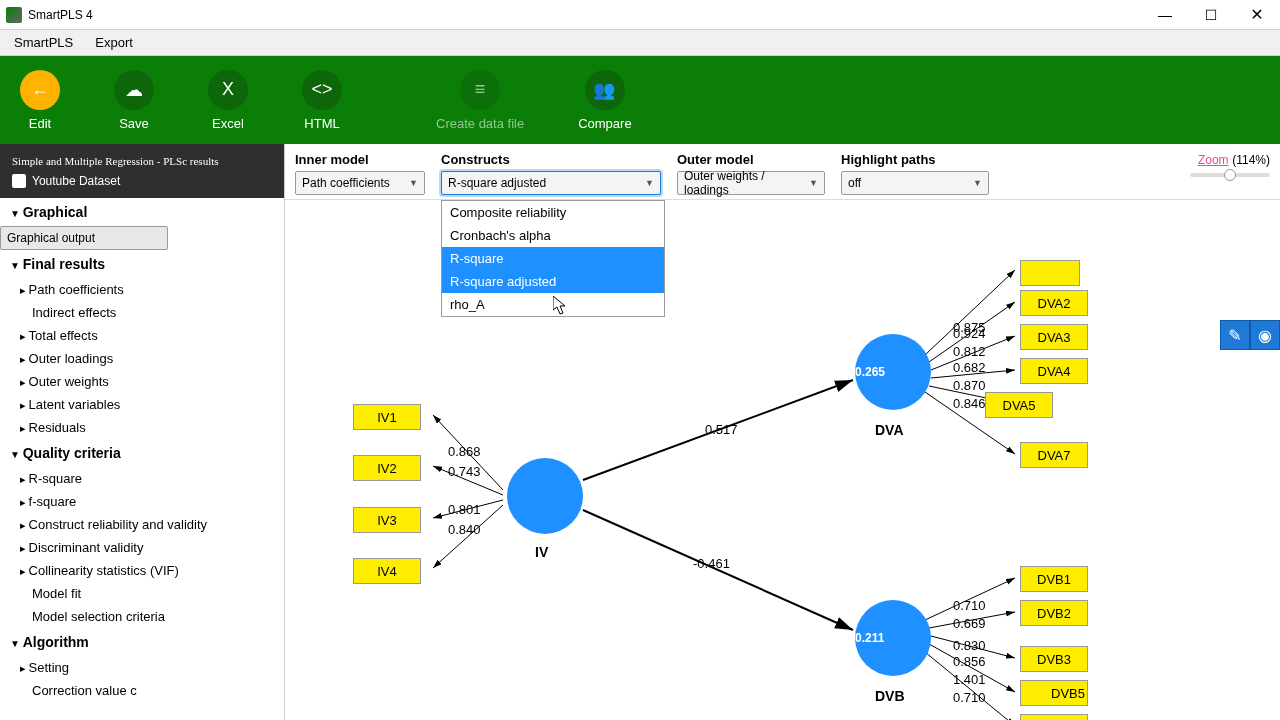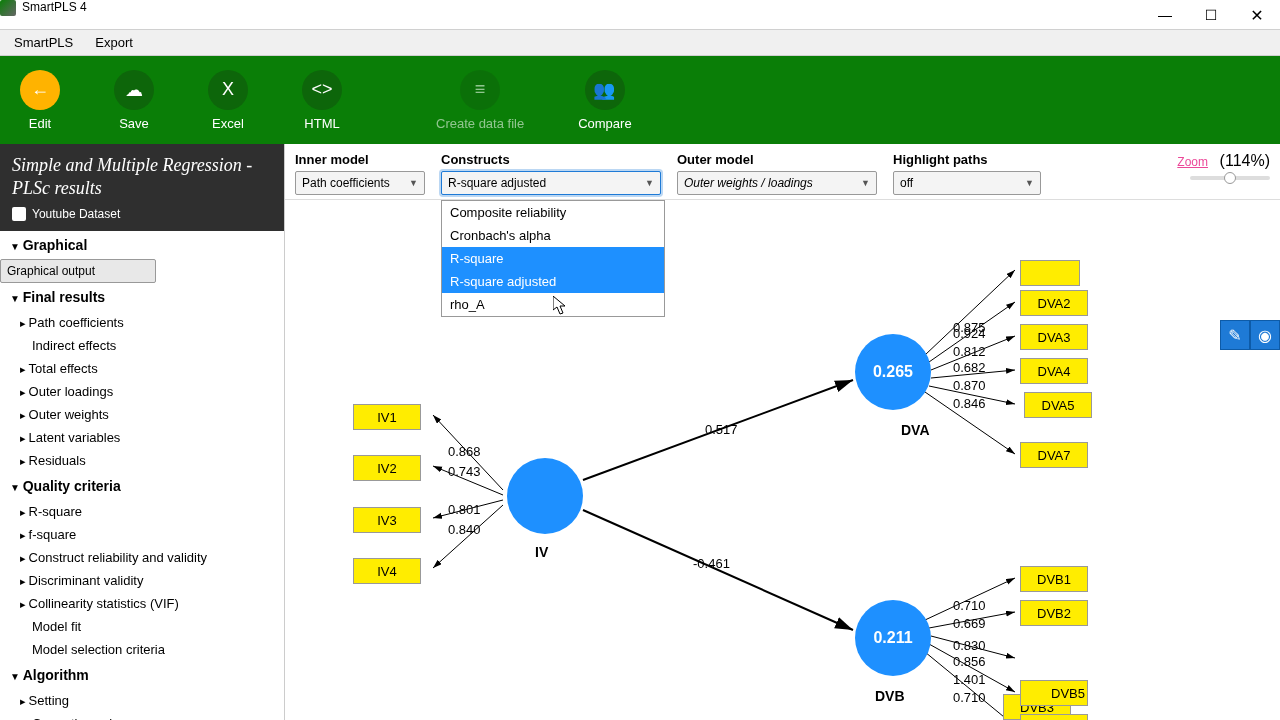--- a/index.html
+++ b/index.html
@@ -1,19 +1,19 @@
 <!DOCTYPE html>
 <html><head>
 <meta charset="utf-8">
 <style>
 * { margin: 0; padding: 0; box-sizing: border-box; font-family: Arial, sans-serif; }
 html, body { width: 1280px; height: 720px; overflow: hidden; background: #fff; }
 
 
-.titlebar { height: 30px; background: #fff; border-bottom: 1px solid #d0d0d0; display: flex; align-items: flex-start; }
+.titlebar { height: 30px; background: #fff; border-bottom: 1px solid #d0d0d0; display: flex; align-items: center; padding-left: 6px; }
 .titlebar .logo { width: 16px; height: 16px; background: linear-gradient(135deg,#0a7e07,#666); margin-right: 6px; border-radius:2px; }
 .titlebar .title { font-size: 12px; flex: 1; }
 .titlebar .winbtn { width: 46px; height: 30px; display:flex; align-items:center; justify-content:center; font-size:14px; }
 .titlebar .winbtn.close { font-size:16px; }
 
 
 .menubar { height: 26px; background: #f0f0f0; border-bottom: 1px solid #d0d0d0; display:flex; align-items:center; padding-left:14px; gap:22px; font-size:13px; }
 
 
 .toolbar { height: 88px; background: #0a7e07; display:flex; align-items:center; padding-left:20px; gap:54px; }
@@ -22,38 +22,38 @@
 .tool.edit .iconcircle { background:#ffb300; }
 .tool.green .iconcircle { background:#0d660a; }
 .tool.disabled { opacity:.55; }
 
 
 .main { display:flex; height: calc(720px - 30px - 26px - 88px); }
 
 
 .sidebar { width: 285px; background:#fff; border-right:1px solid #ccc; overflow-y:auto; position:relative; }
 .sidehead { background:#2f2f2f; color:#fff; padding:10px 12px; }
-.sidehead .t1 { font-size:18px; font-family:Georgia,serif; line-height:1.3;font-style:italic; }
+.sidehead .t1 { font-size:11px; font-family:Georgia,serif; line-height:1.3; }
 .sidehead .ds { font-size:12px; margin-top:6px; display:flex; align-items:center; gap:6px; }
 .sidehead .ds::before { content:""; width:14px; height:14px; background:#fff; border-radius:2px; }
 .section { font-weight:bold; font-size:14px; padding:6px 10px; cursor:pointer; }
 .section::before { content:"▼ "; font-size:10px; }
 .item { font-size:13px; padding:4px 10px 4px 32px; cursor:pointer; }
 .item.arrow::before { content:"▸ "; margin-left:-12px; font-size:11px; }
 .item.sel { background:#e8e8e8; }
 
 .sidebar::-webkit-scrollbar { width:14px; }
 .sidebar::-webkit-scrollbar-thumb { background:#c0c0c0; }
 
 
 .canvaswrap { flex:1; display:flex; flex-direction:column; position:relative; }
 .controlbar { height:56px; border-bottom:1px solid #ddd; display:flex; align-items:flex-start; padding:8px 10px; gap:16px; font-size:13px; }
 .ctrl { display:flex; flex-direction:column; gap:4px; }
 .ctrl label { font-weight:bold; font-size:13px; }
-.sel { width:156px; height:24px; border:1px solid #999; background:#f4f4f4; padding:0 6px; display:flex; align-items:center; justify-content:space-between; border-radius:2px; font-size:12px; }
+.sel { width:168px; height:24px; border:1px solid #999; background:#f4f4f4; padding:0 6px; display:flex; align-items:center; justify-content:space-between; border-radius:2px; font-size:12px; }
 .sel.active { border-color:#1e7ad6; box-shadow:0 0 0 2px rgba(30,122,214,.3); }
 .sel .caret { font-size:9px; color:#555; }
 .zoomgrp { margin-left:auto; display:flex; flex-direction:column; align-items:flex-end; gap:6px; }
 .zoomlink { color:#ec4899; text-decoration:underline; font-size:12px; }
 .slider { width:80px; height:4px; background:#ddd; position:relative; border-radius:2px; }
 .slider .knob { position:absolute; width:12px; height:12px; background:#fff; border:1px solid #999; border-radius:50%; top:-4px; left:34px; }
 
 
 .dropdown { position:absolute; top:56px; left:446px; width:224px; background:#fff; border:1px solid #999; z-index:50; font-size:13px; }
 .dropdown .opt { padding:4px 8px; }
@@ -67,21 +67,21 @@
 .rstools { position:absolute; right:0; top:120px; width:60px; height:30px; background:#1e7ad6; display:flex; }
 .rstools .b { flex:1; border:1px solid #0d5ba8; display:flex; align-items:center; justify-content:center; color:#fff; font-size:16px; }
 
 
 .cursor { position:absolute; width:16px; height:16px; pointer-events:none; z-index:100; }
 .cursor svg { width:16px; height:20px; }
 
 .canvas::-webkit-scrollbar { width:14px; }
 
 
-.lv { position:absolute; width:76px; height:76px; background:#1e90ff; border-radius:50%; display:flex; align-items:center; justify-content:center; color:#fff; font-weight:bold; font-size:16px; }
+.lv { position:absolute; width:76px; height:76px; background:#1e90ff; border-radius:50%; display:flex; align-items:center; color:#fff; font-weight:bold; font-size:12px; }
 .lvlabel { position:absolute; font-size:14px; font-weight:bold; }
 .ind { position:absolute; width:68px; height:26px; background:#ffed00; border:1px solid #999; display:flex; align-items:center; justify-content:center; font-size:13px; }
 .val { position:absolute; font-size:13px; }
 
 </style>
 </head>
 <body>
 
 <div class="titlebar">
   <div class="logo"></div>
@@ -165,36 +165,36 @@
       </div>
       <div class="ctrl">
         <label>Constructs</label>
         <div class="sel active" style="width:220px;">
           <span>R-square adjusted</span>
             <span class="caret">▼</span>
         </div>
       </div>
       <div class="ctrl">
         <label>Outer model</label>
-        <div class="sel" style="width:200px;font-style:italic;">
+        <div class="sel" style="width:148px;">
           <span>Outer weights / loadings</span>
             <span class="caret">▼</span>
         </div>
       </div>
       <div class="ctrl">
         <label>Highlight paths</label>
         <div class="sel" style="width:148px;">
           <span>off</span>
             <span class="caret">▼</span>
         </div>
       </div>
       <div class="zoomgrp">
         <div>
           <span class="zoomlink">Zoom</span>
-          <span style="font-size:16px;margin-left:8px;">(114%)</span>
+          <span style="font-size:12px;">(114%)</span>
         </div>
         <div class="slider">
             <div class="knob"></div>
           </div>
       </div>
     </div>
 
     <div class="dropdown" style="left:156px;">
       <div class="opt">Composite reliability</div>
       <div class="opt">Cronbach's alpha</div>
@@ -234,21 +234,21 @@
         <line x1="644" y1="444" x2="730" y2="492" stroke="#000" stroke-width="1" marker-end="url(#ah)"></line>
         <line x1="640" y1="452" x2="730" y2="526" stroke="#000" stroke-width="1" marker-end="url(#ah)"></line>
       </svg>
 
       <div class="lv" style="left:222px; top:258px;"></div>
       <div class="lvlabel" style="left:250px; top:344px;">IV</div>
 
       <div class="lv" style="left:570px; top:134px;">
           <span>0.265</span>
         </div>
-      <div class="lvlabel" style="left:616px; top:222px;">DVA</div>
+      <div class="lvlabel" style="left:590px; top:222px;">DVA</div>
 
       <div class="lv" style="left:570px; top:400px;">
           <span>0.211</span>
         </div>
       <div class="lvlabel" style="left:590px; top:488px;">DVB</div>
 
       <div class="val" style="left:420px; top:222px; font-weight:normal;">0.517</div>
       <div class="val" style="left:408px; top:356px;">-0.461</div>
 
       <div class="ind" style="left:68px; top:204px;">IV1</div>
@@ -257,32 +257,32 @@
       <div class="ind" style="left:68px; top:358px;">IV4</div>
       <div class="val" style="left:163px; top:244px;">0.868</div>
       <div class="val" style="left:163px; top:264px;">0.743</div>
       <div class="val" style="left:163px; top:302px;">0.801</div>
       <div class="val" style="left:163px; top:322px;">0.840</div>
 
       <div class="ind" style="left:735px; top:60px; width:60px;"></div>
       <div class="ind" style="left:735px; top:90px;">DVA2</div>
       <div class="ind" style="left:735px; top:124px;">DVA3</div>
       <div class="ind" style="left:735px; top:158px;">DVA4</div>
-      <div class="ind" style="left:739px; top:192px;">DVA5</div>
+      <div class="ind" style="left:700px; top:192px;">DVA5</div>
       <div class="ind" style="left:735px; top:242px;">DVA7</div>
       <div class="val" style="left:668px; top:120px;">0.875</div>
       <div class="val" style="left:668px; top:126px;">0.924</div>
       <div class="val" style="left:668px; top:144px;">0.812</div>
       <div class="val" style="left:668px; top:160px;">0.682</div>
       <div class="val" style="left:668px; top:178px;">0.870</div>
       <div class="val" style="left:668px; top:196px;">0.846</div>
 
       <div class="ind" style="left:735px; top:366px;">DVB1</div>
       <div class="ind" style="left:735px; top:400px;">DVB2</div>
-      <div class="ind" style="left:718px; top:446px;margin-top:48px;">DVB3</div>
+      <div class="ind" style="left:735px; top:446px;">DVB3</div>
       <div class="ind" style="left:735px; top:480px;padding-left:28px;">DVB5</div>
       <div class="ind" style="left:735px; top:514px;">DVB7</div>
       <div class="val" style="left:668px; top:398px;">0.710</div>
       <div class="val" style="left:668px; top:416px;">0.669</div>
       <div class="val" style="left:668px; top:438px;">0.830</div>
       <div class="val" style="left:668px; top:454px;">0.856</div>
       <div class="val" style="left:668px; top:472px;">1.401</div>
       <div class="val" style="left:668px; top:490px;">0.710</div>
 
     </div>

